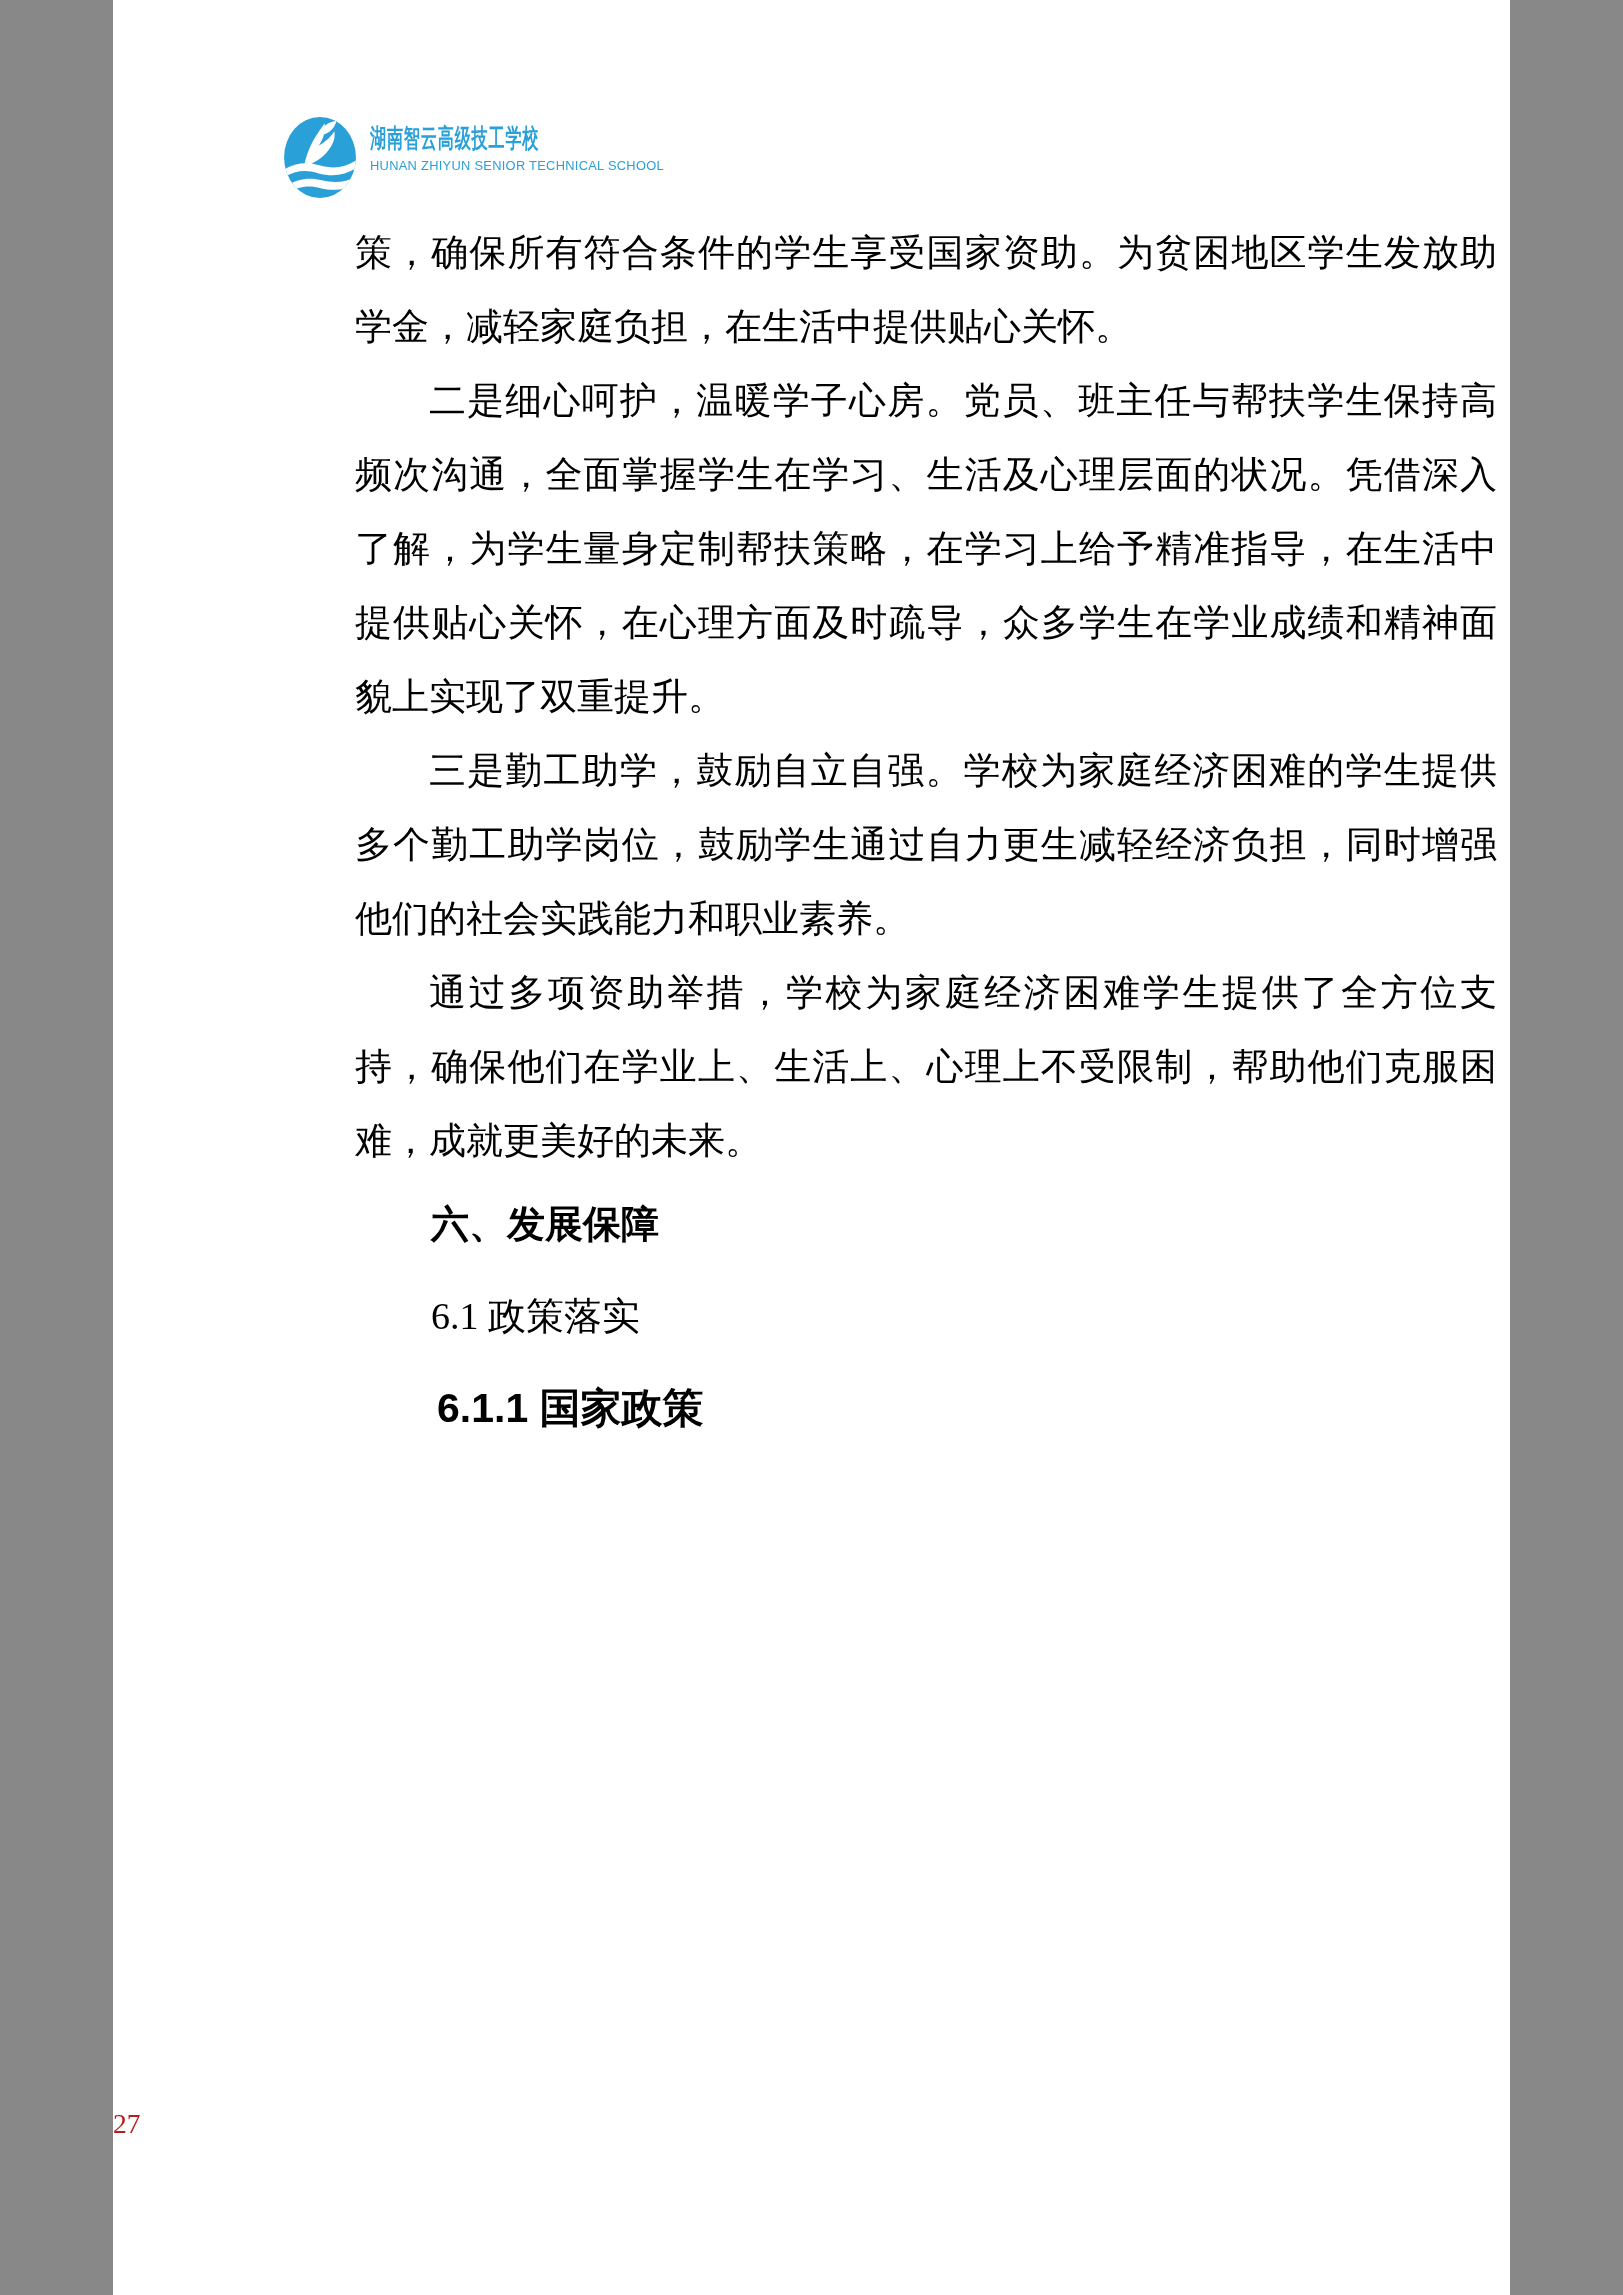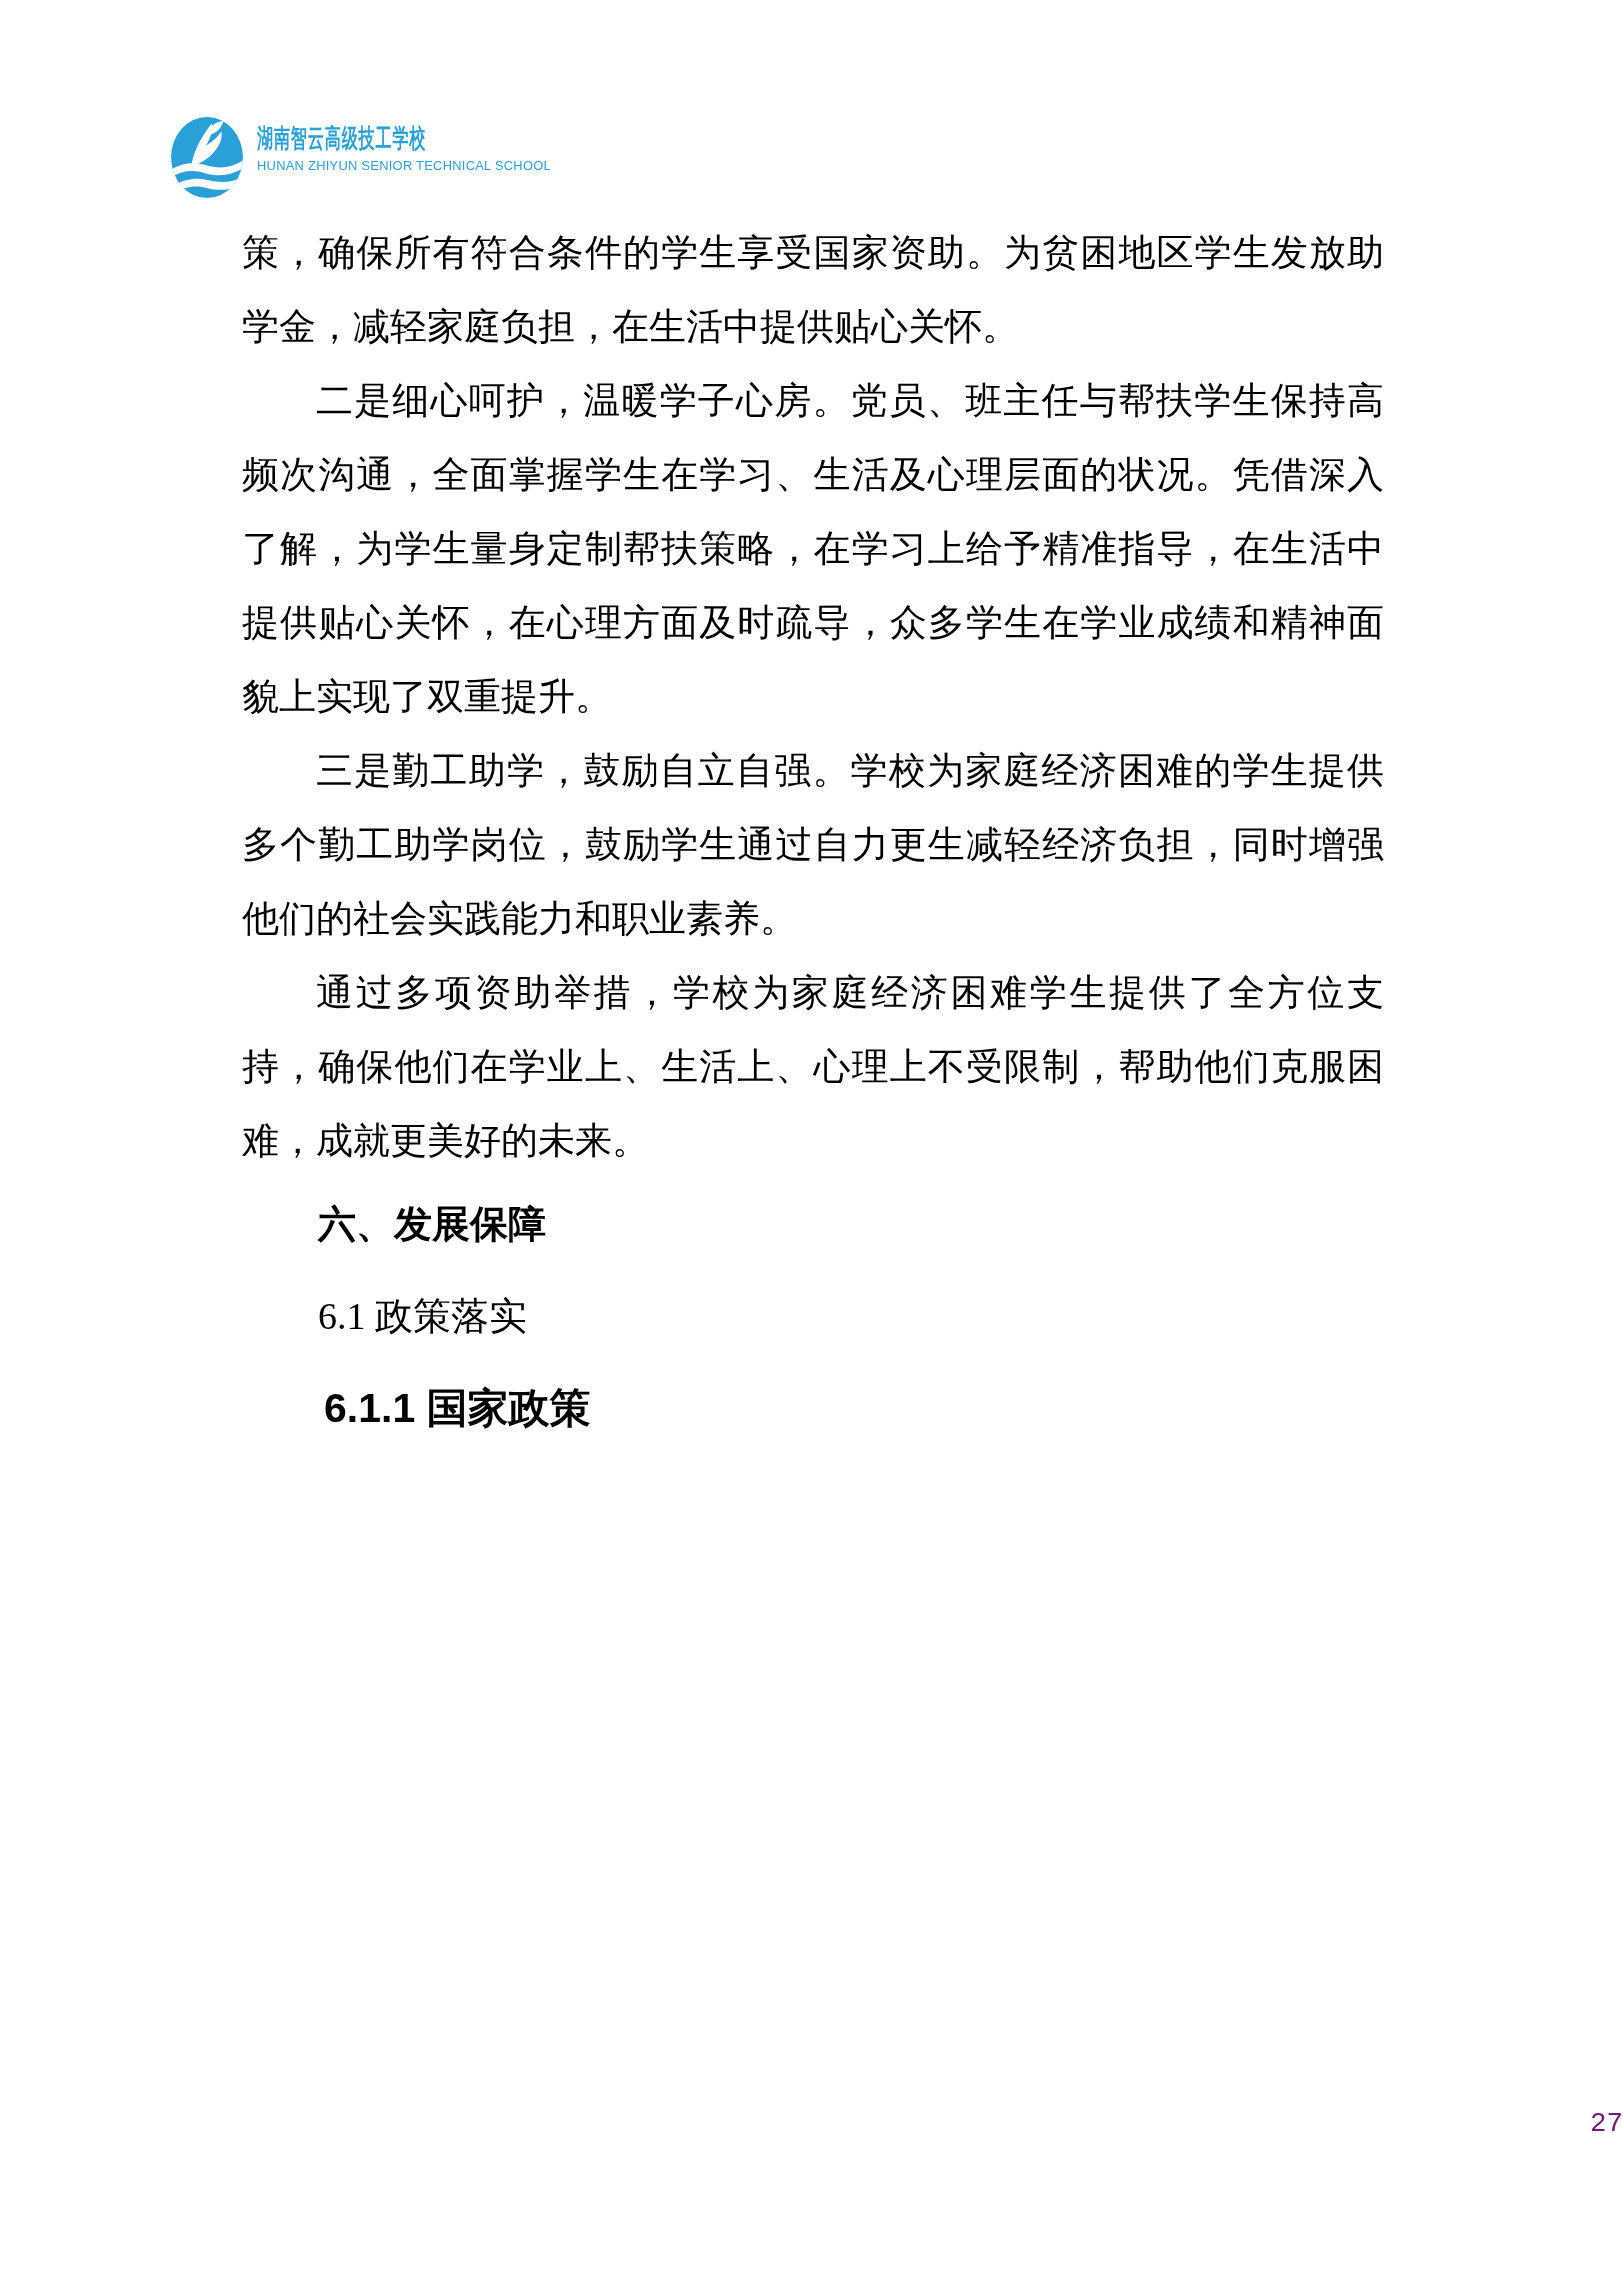--- a/index.html
+++ b/index.html
@@ -1,18 +1,18 @@
 <!DOCTYPE html>
 <html style="font-size:10.5px"><head>
 <meta charset="utf-8">
 <style>
   html, body { margin: 0; padding: 0; background: #888; }
   .page {
     position: relative;
-    width: 1623px;
+    width: 1397px;
     height: 2295px;
     margin: 0 auto;
     background: #ffffff;
     color: #000000;
     font-family: "Liberation Serif", "DejaVu Serif", serif;
     overflow: hidden;
   }
 
   
   .logo {
@@ -92,24 +92,24 @@
     font-family: "Liberation Sans", "DejaVu Sans", sans-serif;
     text-indent: 2em;
   }
 
   
   .page-number {
     position: absolute;
     left: 0;
     right: 0;
     top: 2108px;
-    text-align: right;
+    text-align: left;
     font-size: 27.5px;
-    font-family: Liberation Mono, monospace;
-    color: #701a75;
+    font-family: Liberation Serif, serif;
+    color: #b91c1c;
   }
 </style>
 </head>
 <body>
 
 <div class="page">
 
   <div class="logo">
     <span class="logo-mark">
       <svg viewBox="0 0 110 124" width="72" height="81" xmlns="http://www.w3.org/2000/svg">

